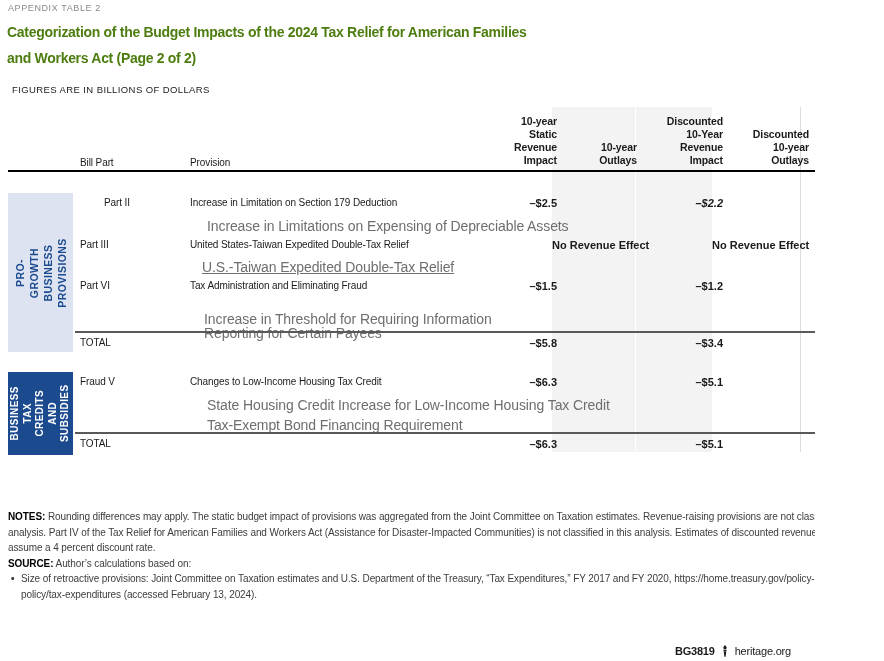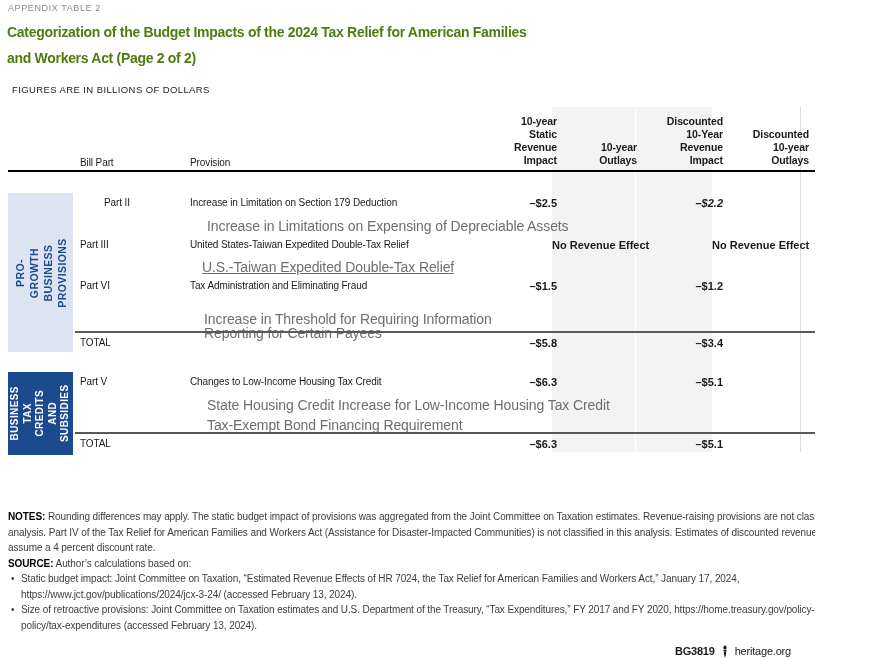--- a/index.html
+++ b/index.html
@@ -119,36 +119,36 @@
   <div class="abs val" style="right:258px; top:337px;">–$5.8</div>
   <div class="abs val" style="right:92px; top:337px;">–$3.4</div>
 
   <div class="abs sidebar sidebar-dark" style="left:8px; top:372px; width:65px; height:83px;">
     <div class="sidebar-inner">BUSINESS
 TAX CREDITS
 AND
 SUBSIDIES</div>
   </div>
 
-  <div class="abs t-bold" style="left:80px; top:376px;">Part V</div>
+  <div class="abs t-bold" style="left:80px; top:376px;">Fraud V</div>
   <div class="abs t-bold" style="left:190px; top:376px;">Changes to Low-Income Housing Tax Credit</div>
   <div class="abs val" style="right:258px; top:376px;">–$6.3</div>
   <div class="abs val" style="right:92px; top:376px;">–$5.1</div>
   <div class="abs t-sub" style="left:207px; top:418px;">Tax-Exempt Bond Financing Requirement</div>
   <div class="abs t-sub" style="left:207px; top:398px;">State Housing Credit Increase for Low-Income Housing Tax Credit</div>
 
   <div class="abs rule-total" style="left:75px; top:432px; width:809px;"></div>
   <div class="abs t-bold" style="left:80px; top:438px;">TOTAL</div>
   <div class="abs val" style="right:258px; top:438px;">–$6.3</div>
   <div class="abs val" style="right:92px; top:438px;">–$5.1</div>
 
   <div class="abs notes" style="left:8px; top:509px; width:870px;">
     <div><b>NOTES:</b> <span>Rounding differences may apply. The static budget impact of provisions was aggregated from the Joint Committee on Taxation estimates. Revenue-raising provisions are not classified in this analysis. Part IV of the Tax Relief for American Families and Workers Act (Assistance for Disaster-Impacted Communities) is not classified in this analysis. Estimates of discounted revenue impacts assume a 4 percent discount rate.</span></div>
     <div><b>SOURCE:</b> <span>Author’s calculations based on:</span></div>
-    <div class="bullet"><span class="dot">•</span><span>Static budget impact: Joint Committee on Taxation, “Estimated Revenue Effects of HR 7024, the Tax Relief for American Families and Workers Act,” January 17, 2024, https://www.jct.gov/publications/2024/jcx-3-24/ (accessed February 13, 2024).</span></div>
+    <div class="bullet"><span class="dot">•</span></div>
     <div class="bullet"><span class="dot">•</span><span>Size of retroactive provisions: Joint Committee on Taxation estimates and U.S. Department of the Treasury, “Tax Expenditures,” FY 2017 and FY 2020, https://home.treasury.gov/policy-issues/tax-policy/tax-expenditures (accessed February 13, 2024).</span></div>
   </div>
 
   <div class="abs footer" style="right:24px; top:645px;">
     <span>BG3819</span>
     <svg class="logo-icon" viewBox="0 0 10 14">
       <path fill="#1a1a1a" d="M5 0 C5.9 1.3 6.9 2.1 6.9 3.3 A1.9 1.9 0 1 1 3.1 3.3 C3.1 2.1 4.1 1.3 5 0 Z"></path>
       <rect fill="#1a1a1a" x="3.2" y="5.6" width="3.6" height="1.3"></rect>
       <path fill="#1a1a1a" d="M3.5 7.4 L6.5 7.4 L5.7 13.6 L4.3 13.6 Z"></path>
     </svg>

